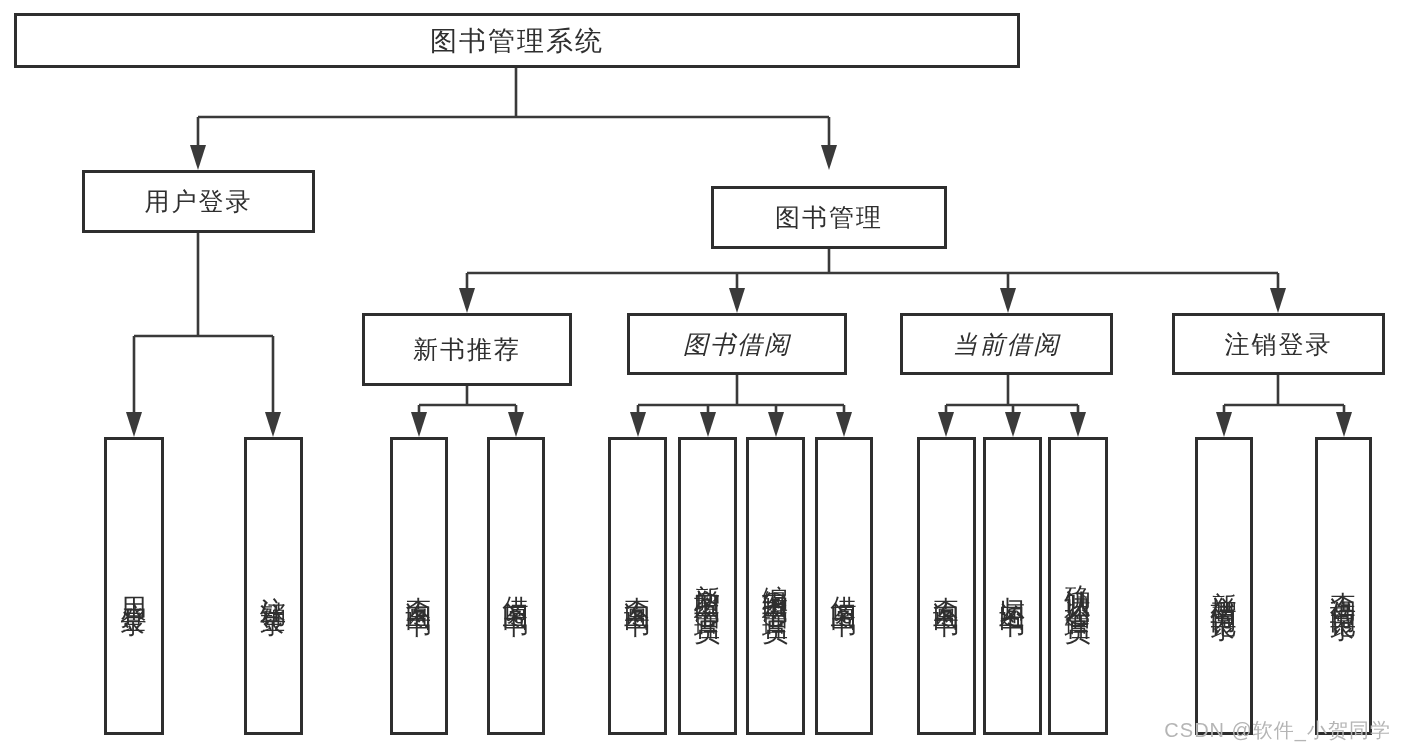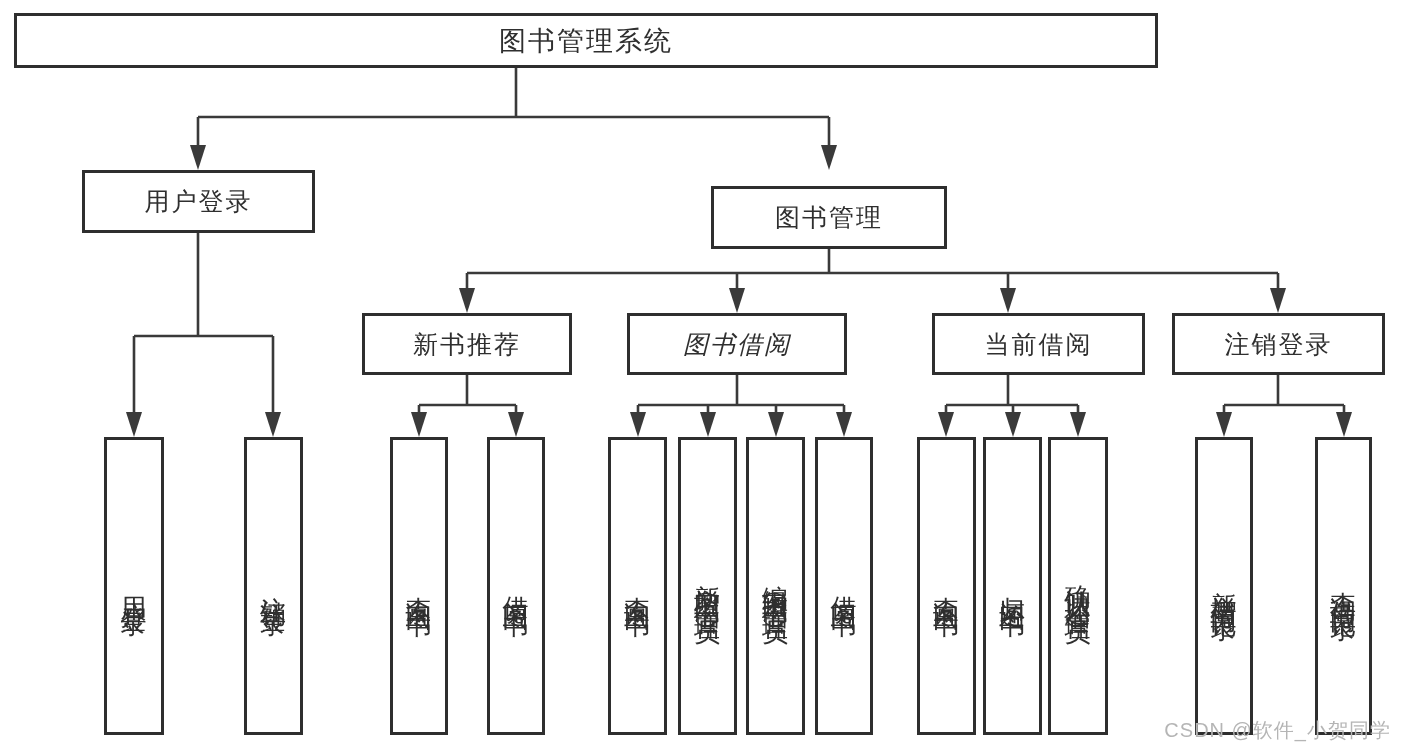--- a/index.html
+++ b/index.html
@@ -105,28 +105,28 @@
       <polygon class="ctri" points="1070,412 1086,412 1078,437"></polygon>
     </g>
 
     <g>
       <path class="cline" d="M1278 375 V405 M1224 405 H1344 M1224 405 V413 M1344 405 V413"></path>
       <polygon class="ctri" points="1216,412 1232,412 1224,437"></polygon>
       <polygon class="ctri" points="1336,412 1352,412 1344,437"></polygon>
     </g>
   </svg>
 
-  <div class="node hbox root-box" style="left:14px; top:13px; width:1144px; height:55px;">图书管理系统</div>
+  <div class="node hbox root-box" style="left:14px; top:13px; width:1006px; height:55px;">图书管理系统</div>
 
   <div class="node hbox" style="left:82px; top:170px; width:233px; height:63px;">用户登录</div>
   <div class="node hbox" style="left:711px; top:186px; width:236px; height:63px;">图书管理</div>
 
-  <div class="node hbox" style="left:362px; top:313px; width:210px; height:62px;">新书推荐</div>
+  <div class="node hbox" style="left:362px; top:313px; width:210px; height:73px;">新书推荐</div>
   <div class="node hbox" style="left:627px; top:313px; width:220px; height:62px;font-style:italic;">图书借阅</div>
-  <div class="node hbox" style="left:932px; top:313px; width:213px; height:62px;">当前借阅</div>
+  <div class="node hbox" style="left:900px; top:313px; width:213px; height:62px;font-style:italic;">当前借阅</div>
   <div class="node hbox" style="left:1172px; top:313px; width:213px; height:62px;">注销登录</div>
 
   <div class="node leaf" style="left:104px; top:437px; width:60px; height:298px;">
     <span class="vtext">用户登录</span>
   </div>
   <div class="node leaf" style="left:244px; top:437px; width:59px; height:298px;">
     <span class="vtext">注销登录</span>
   </div>
 
   <div class="node leaf" style="left:390px; top:437px; width:58px; height:298px;">

